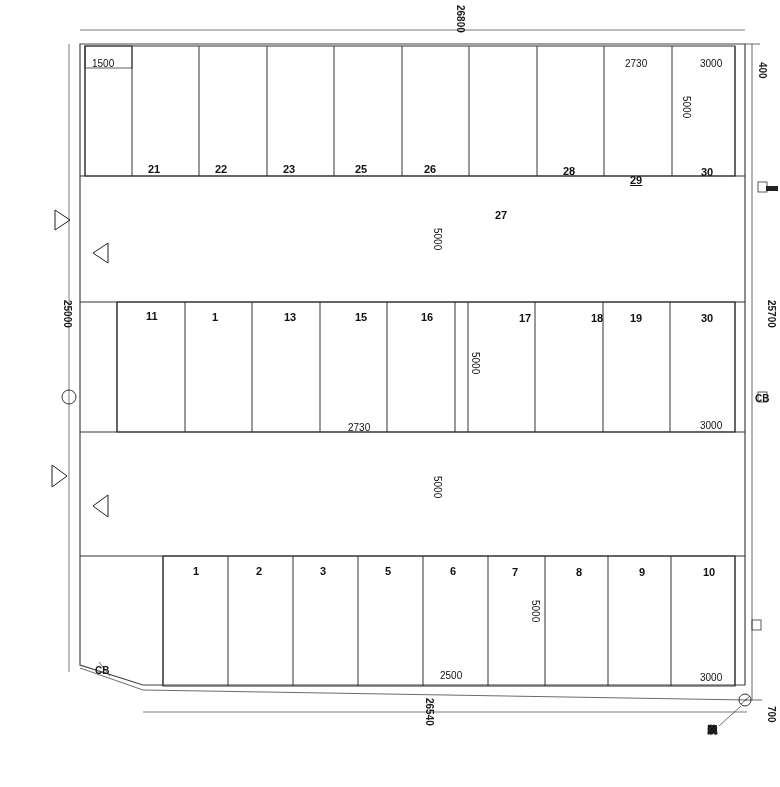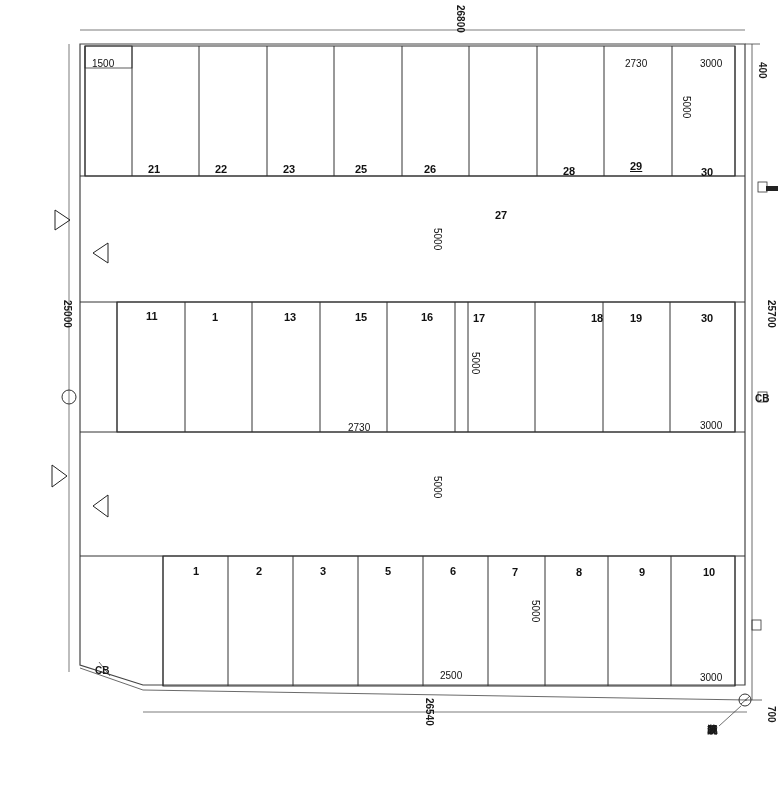--- a/index.html
+++ b/index.html
@@ -125,29 +125,29 @@
   <div class="lbl b" style="left:755px;top:394px;">CB</div>
   <div class="lbl vert b" style="left:707px;top:716px;">既設舗装</div>
 
   <div class="stall-num" style="left:148px;top:163px;">21</div>
   <div class="stall-num" style="left:215px;top:163px;">22</div>
   <div class="stall-num" style="left:283px;top:163px;">23</div>
   <div class="stall-num" style="left:355px;top:163px;">25</div>
   <div class="stall-num" style="left:424px;top:163px;">26</div>
   <div class="stall-num" style="left:495px;top:165px;margin-top:44px;">27</div>
   <div class="stall-num" style="left:563px;top:165px;">28</div>
-  <div class="stall-num" style="left:630px;top:160px;text-decoration:underline;">29</div>
+  <div class="stall-num" style="left:630px;top:174px;text-decoration:underline;">29</div>
   <div class="stall-num" style="left:701px;top:166px;">30</div>
 
   <div class="stall-num" style="left:146px;top:310px;">11</div>
   <div class="stall-num" style="left:212px;top:311px;">1</div>
   <div class="stall-num" style="left:284px;top:311px;">13</div>
   <div class="stall-num" style="left:355px;top:311px;">15</div>
   <div class="stall-num" style="left:421px;top:311px;">16</div>
-  <div class="stall-num" style="left:473px;top:312px;text-align:right;">17</div>
+  <div class="stall-num" style="left:519px;top:312px;text-align:right;">17</div>
   <div class="stall-num" style="left:562px;top:312px;margin-left:29px;">18</div>
   <div class="stall-num" style="left:630px;top:312px;">19</div>
   <div class="stall-num" style="left:701px;top:312px;">30</div>
 
   <div class="stall-num" style="left:193px;top:565px;">1</div>
   <div class="stall-num" style="left:256px;top:565px;">2</div>
   <div class="stall-num" style="left:320px;top:565px;">3</div>
   <div class="stall-num" style="left:385px;top:565px;">5</div>
   <div class="stall-num" style="left:450px;top:565px;">6</div>
   <div class="stall-num" style="left:512px;top:566px;">7</div>

